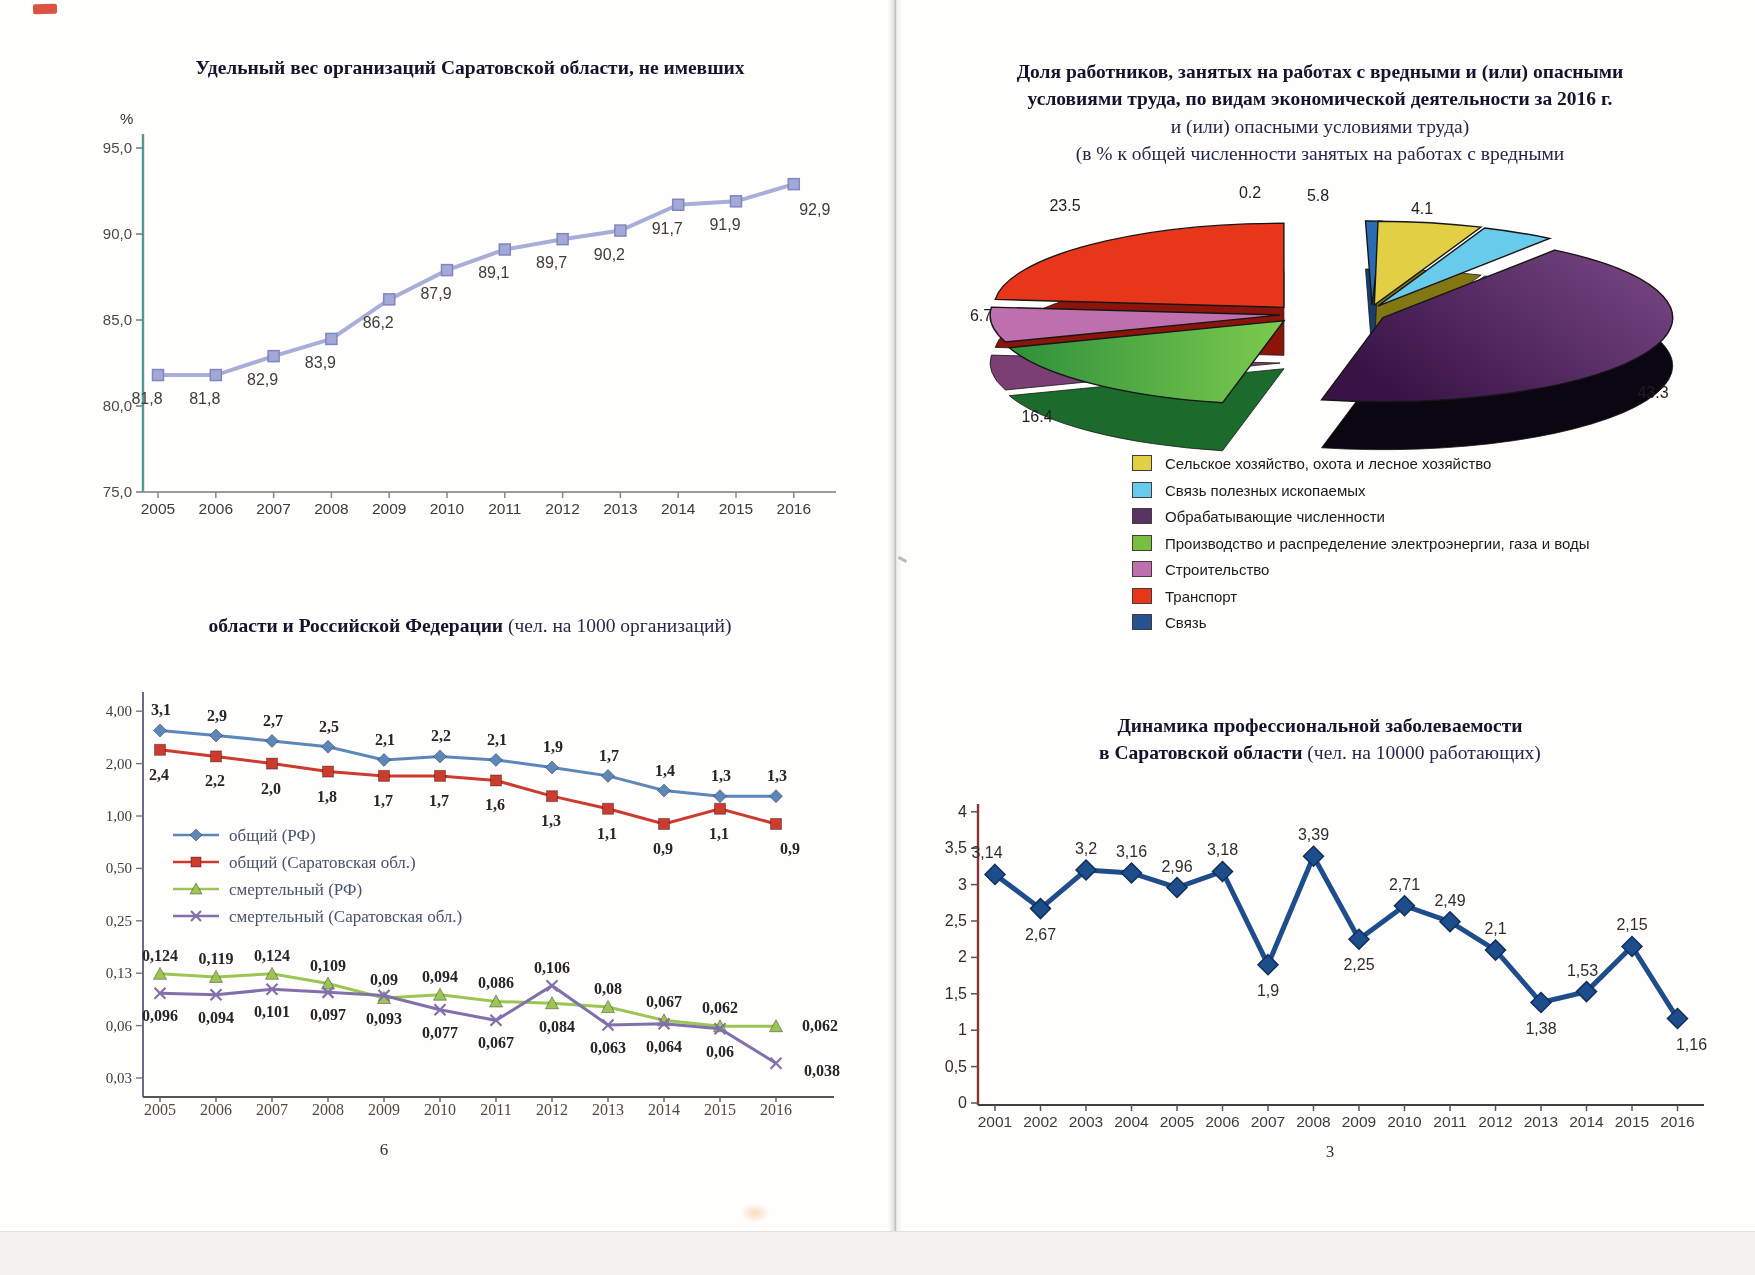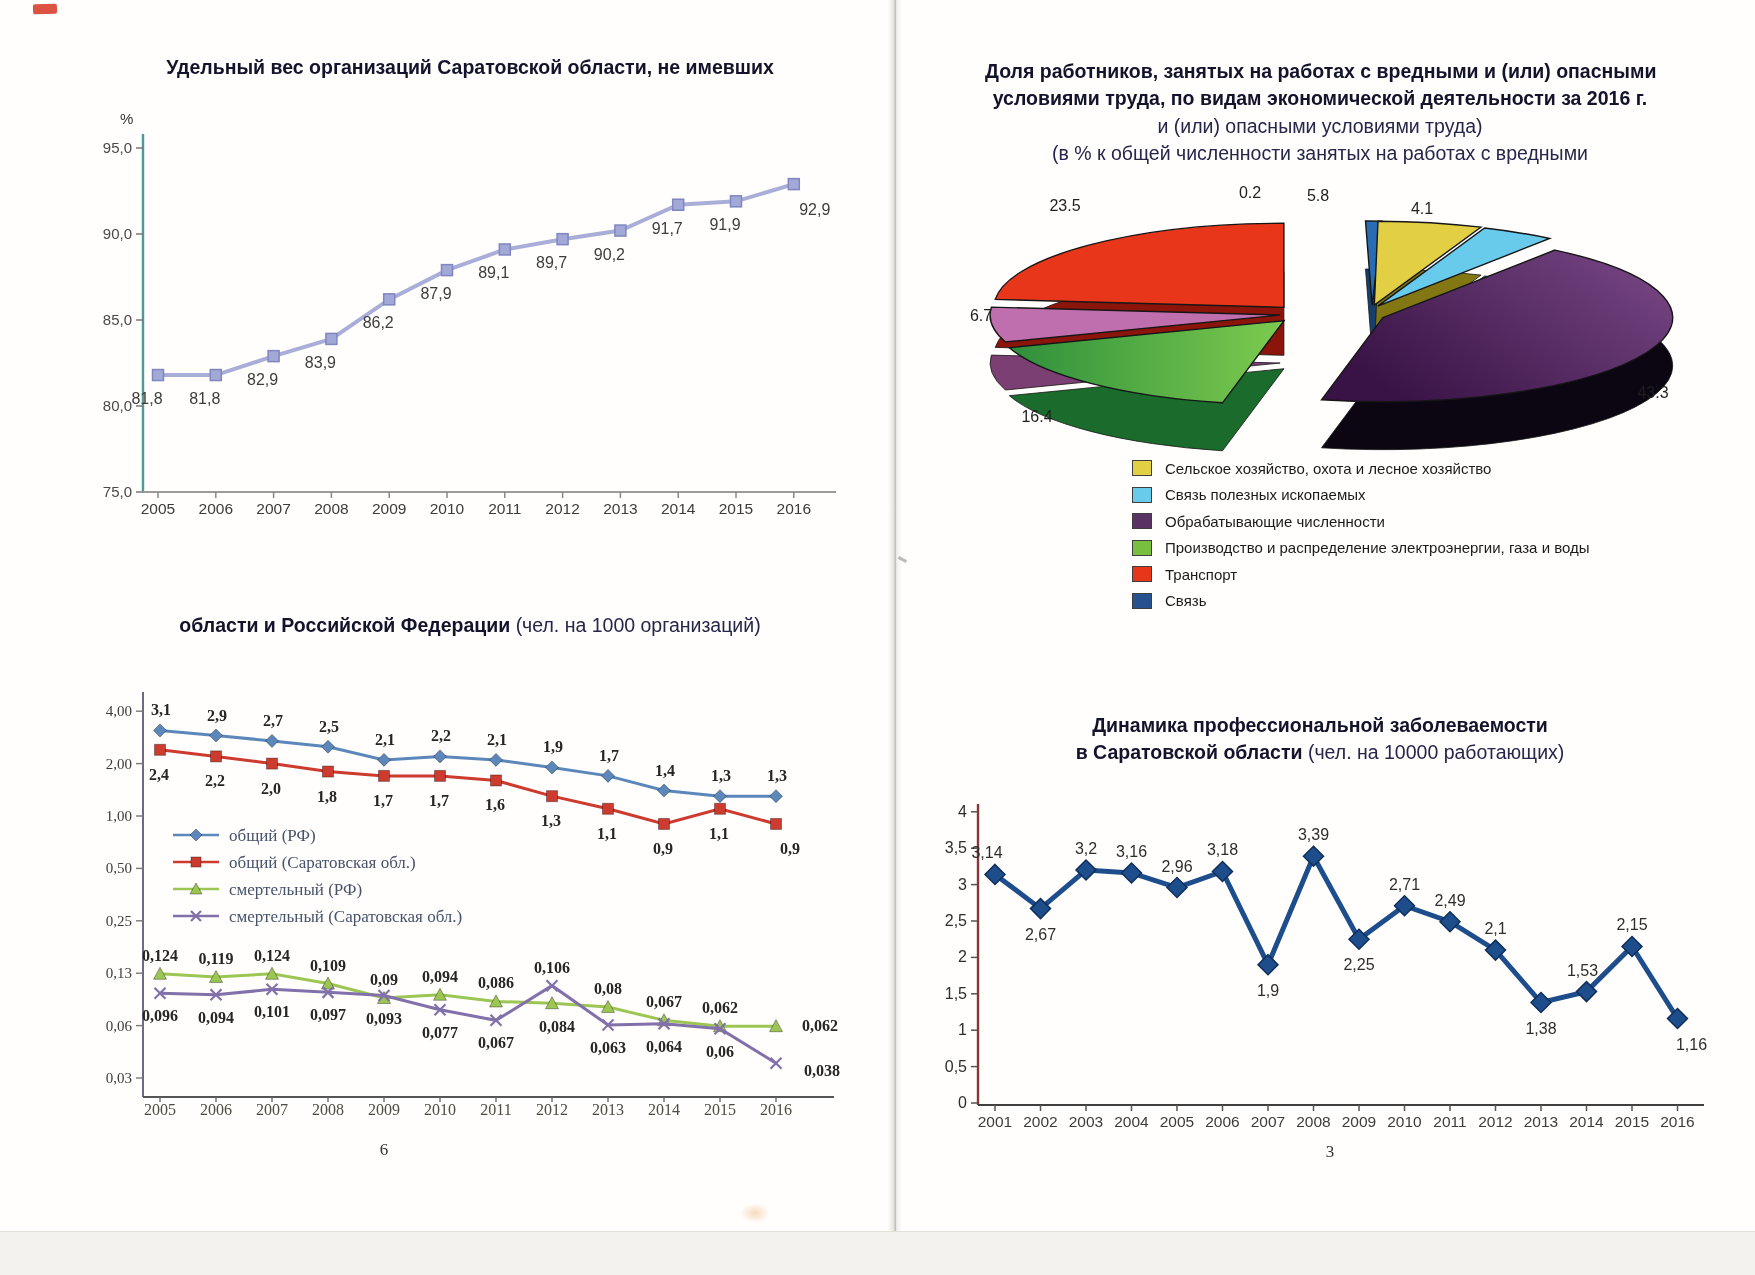--- a/index.html
+++ b/index.html
@@ -1,19 +1,19 @@
 <!DOCTYPE html>
 <html><head>
 <meta charset="utf-8">
 <style>
   html,body{margin:0;padding:0}
   body{width:1755px;height:1275px;position:relative;background:#fffefd;
        font-family:"Liberation Sans",sans-serif;overflow:hidden}
   .abs{position:absolute}
-  .title{font-family:Liberation Sans, sans-serif;font-weight:bold;color:#13132b;
+  .title{font-family:Liberation Serif, serif;font-weight:bold;color:#13132b;
          font-size:19.5px;line-height:1.4;text-align:center}
   .title .tline{white-space:nowrap}
   .title .normal{font-weight:normal;color:#26264a}
   .pagenum{font-family:"Liberation Serif",serif;font-size:17px;color:#333;width:24px;text-align:center}
   .ylab{font-size:15px;color:#333}
   svg{position:absolute;overflow:visible}
   svg text{font-family:"Liberation Sans",sans-serif}
   .sans15{font-size:15px;fill:#4a4a4a}
   .sans155{font-size:15.5px;fill:#3c3c3c}
   .sans16{font-size:16px;fill:#2e2e2e}
@@ -25,21 +25,21 @@
   .pieLabel{font-size:16px;fill:#1f1f1f}
   .fold{left:888px;top:0;width:14px;height:1233px;
         background:linear-gradient(to right,rgba(0,0,0,0) 0%,rgba(110,104,92,0.18) 42%,rgba(95,88,75,0.42) 52%,rgba(110,104,92,0.10) 62%,rgba(0,0,0,0) 100%)}
   .bottomband{left:0;top:1231px;width:1755px;height:44px;background:#f3f2ee;border-top:1px solid #e2e0d9}
   .redmark{left:33px;top:4px;width:24px;height:10px;background:#d8402f;border-radius:2px;
            transform:rotate(-2deg);opacity:.9}
   .smudge{left:740px;top:1203px;width:30px;height:20px;border-radius:50%;
           background:radial-gradient(ellipse,rgba(235,150,70,0.35),rgba(235,150,70,0) 70%)}
   .pencil{left:898px;top:558px;width:9px;height:3px;background:#6d6d6d;opacity:.45;transform:rotate(28deg)}
   #pie-legend{left:1132px;top:455px}
-  .pl-row{display:flex;align-items:center;height:26.5px}
+  .pl-row{display:flex;height:26.5px}
   .pl-sw{width:18px;height:14px;border:1px solid #3e3e3e;margin-right:13px;flex:none}
   .pl-tx{font-size:15px;color:#1b1b1b;white-space:nowrap}
 </style>
 </head>
 <body>
 
 <div class="abs fold"></div>
 <div class="abs bottomband"></div>
 <div class="abs redmark"></div>
 <div class="abs smudge"></div>
@@ -338,20 +338,24 @@
     </div>
     <div class="pl-row">
       <span class="pl-sw" style="background: rgb(90, 50, 99);"></span>
       <span class="pl-tx">Обрабатывающие численности</span>
     </div>
     <div class="pl-row">
       <span class="pl-sw" style="background: rgb(121, 191, 63);"></span>
       <span class="pl-tx">Производство и распределение электроэнергии, газа и воды</span>
     </div>
     <div class="pl-row">
+      <span class="pl-sw" style="background: rgb(192, 111, 174);"></span>
+      <span class="pl-tx">Строительство</span>
+    </div>
+    <div class="pl-row">
       <span class="pl-sw" style="background: rgb(232, 54, 27);"></span>
       <span class="pl-tx">Транспорт</span>
     </div>
     <div class="pl-row">
       <span class="pl-sw" style="background: rgb(40, 82, 143);"></span>
       <span class="pl-tx">Связь</span>
     </div>
   </div>
 
 <div class="abs title" style="left:1020px;top:712px;width:600px">

